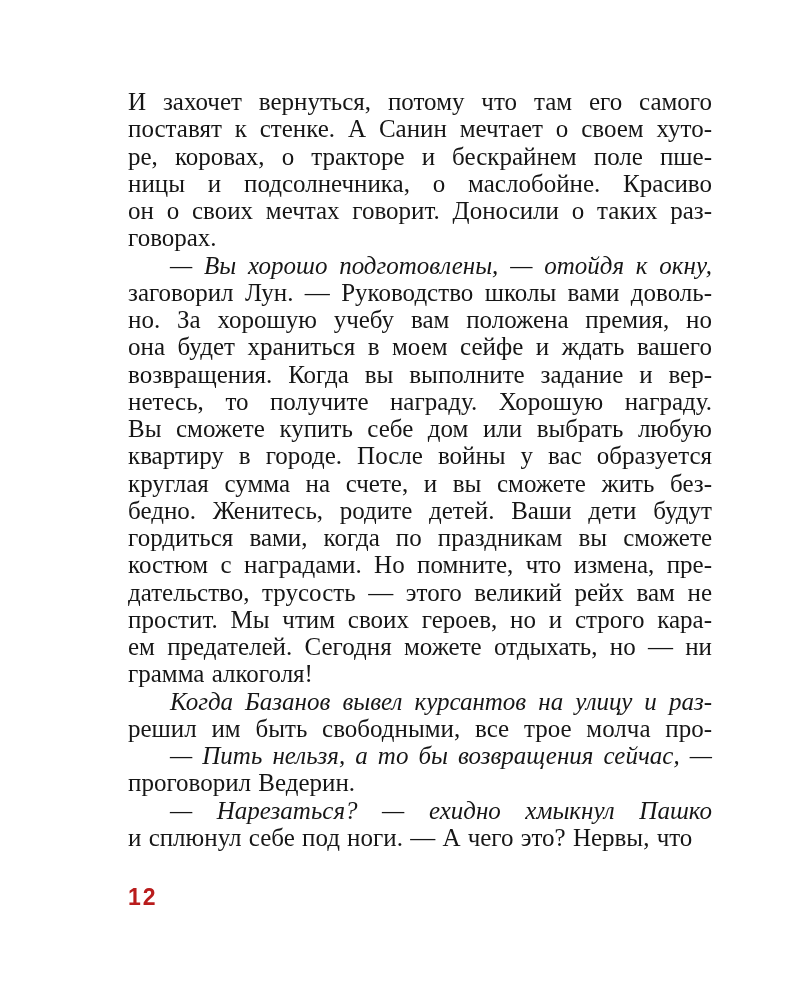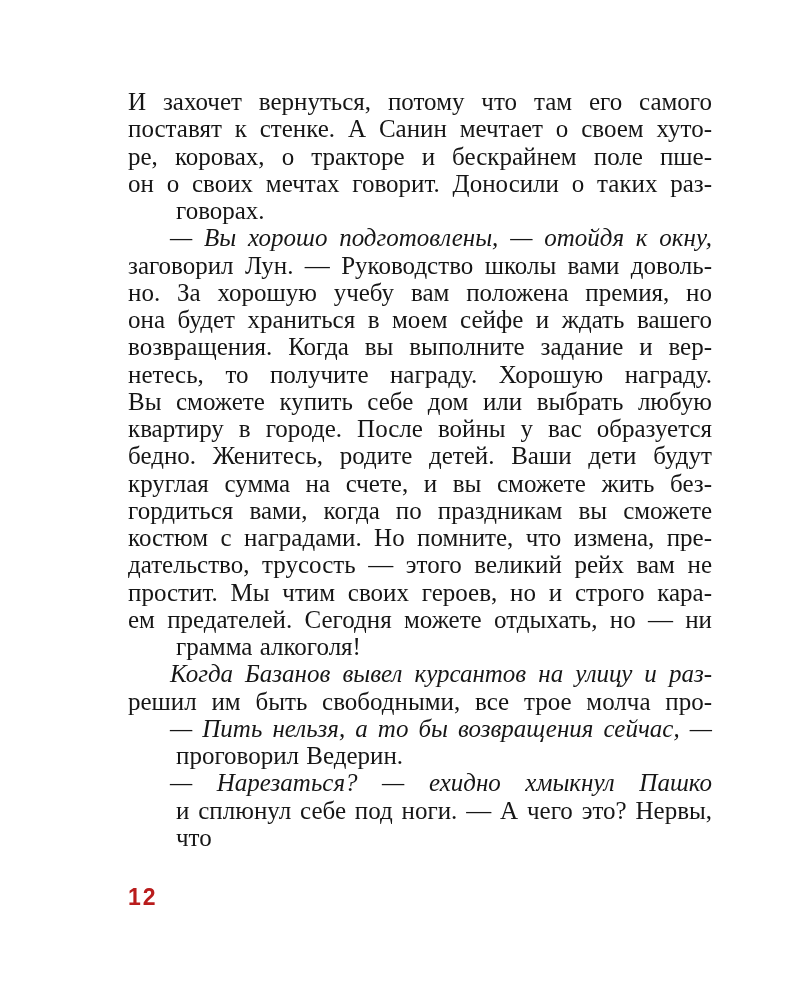--- a/index.html
+++ b/index.html
@@ -31,21 +31,20 @@
   }
   .line {
     text-align: justify;
     text-align-last: justify;
     white-space: normal;
     height: 27.25px;
     overflow: visible;
   }
   .line.last {
     text-align-last: left;
-    margin-left: 48px;
   }
   .line.indent {
     text-indent: 42px;
     font-style: italic;
   }
   .folio {
     position: absolute;
     left: 128px;
     top: 884px;
     font-family: "Liberation Sans", sans-serif;
@@ -56,32 +55,33 @@
   }
 </style>
 </head>
 <body>
 
 <div class="page">
   <main class="text-block" id="text-block">
       <div class="line">И захочет вернуться, потому что там его самого</div>
       <div class="line">поставят к стенке. А Санин мечтает о своем хуто-</div>
       <div class="line">ре, коровах, о тракторе и бескрайнем поле пше-</div>
+      <div class="line">ницы и подсолнечника, о маслобойне. Красиво</div>
       <div class="line">он о своих мечтах говорит. Доносили о таких раз-</div>
       <div class="line last">говорах.</div>
       <div class="line indent">— Вы хорошо подготовлены, — отойдя к окну,</div>
       <div class="line">заговорил Лун. — Руководство школы вами доволь-</div>
       <div class="line">но. За хорошую учебу вам положена премия, но</div>
       <div class="line">она будет храниться в моем сейфе и ждать вашего</div>
       <div class="line">возвращения. Когда вы выполните задание и вер-</div>
       <div class="line">нетесь, то получите награду. Хорошую награду.</div>
       <div class="line">Вы сможете купить себе дом или выбрать любую</div>
       <div class="line">квартиру в городе. После войны у вас образуется</div>
+      <div class="line">круглая сумма на счете, и вы сможете жить без-</div>
       <div class="line">бедно. Женитесь, родите детей. Ваши дети будут</div>
-      <div class="line">круглая сумма на счете, и вы сможете жить без-</div>
       <div class="line">гордиться вами, когда по праздникам вы сможете</div>
       <div class="line">костюм с наградами. Но помните, что измена, пре-</div>
       <div class="line">дательство, трусость — этого великий рейх вам не</div>
       <div class="line">простит. Мы чтим своих героев, но и строго кара-</div>
       <div class="line">ем предателей. Сегодня можете отдыхать, но — ни</div>
       <div class="line last">грамма алкоголя!</div>
       <div class="line indent">Когда Базанов вывел курсантов на улицу и раз-</div>
       <div class="line">решил им быть свободными, все трое молча про-</div>
       <div class="line indent">— Пить нельзя, а то бы возвращения сейчас, —</div>
       <div class="line last">проговорил Ведерин.</div>

